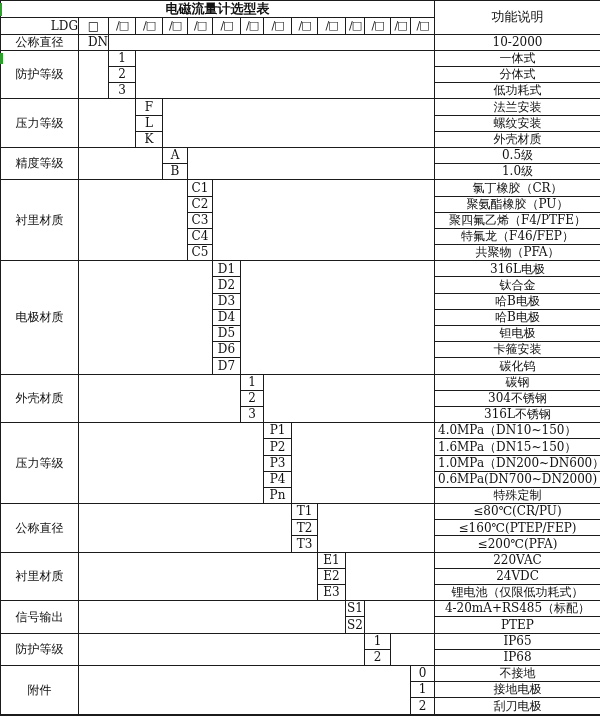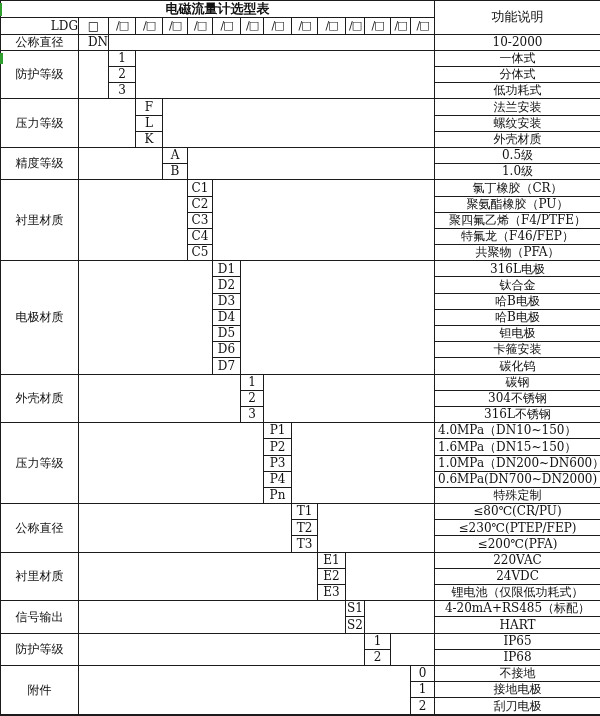--- a/index.html
+++ b/index.html
@@ -222,21 +222,21 @@
         </tr>
         <tr>
           <td rowspan="3">公称直径</td>
           <td colspan="8" rowspan="3"></td>
           <td>T1</td>
           <td colspan="5" rowspan="3"></td>
           <td>≤80℃(CR/PU)</td>
         </tr>
         <tr>
           <td>T2</td>
-          <td>≤230℃(PTEP/FEP)</td>
+          <td>≤160℃(PTEP/FEP)</td>
         </tr>
         <tr>
           <td>T3</td>
           <td>≤200℃(PFA)</td>
         </tr>
         <tr>
           <td rowspan="3">衬里材质</td>
           <td colspan="9" rowspan="3"></td>
           <td>E1</td>
           <td colspan="4" rowspan="3"></td>
@@ -252,21 +252,21 @@
         </tr>
         <tr>
           <td rowspan="2">信号输出</td>
           <td colspan="10" rowspan="2"></td>
           <td>S1</td>
           <td colspan="3" rowspan="2"></td>
           <td>4-20mA+RS485（标配）</td>
         </tr>
         <tr>
           <td>S2</td>
-          <td>HART</td>
+          <td>PTEP</td>
         </tr>
         <tr>
           <td rowspan="2">防护等级</td>
           <td colspan="11" rowspan="2"></td>
           <td>1</td>
           <td colspan="2" rowspan="2"></td>
           <td>IP65</td>
         </tr>
         <tr>
           <td>2</td>

